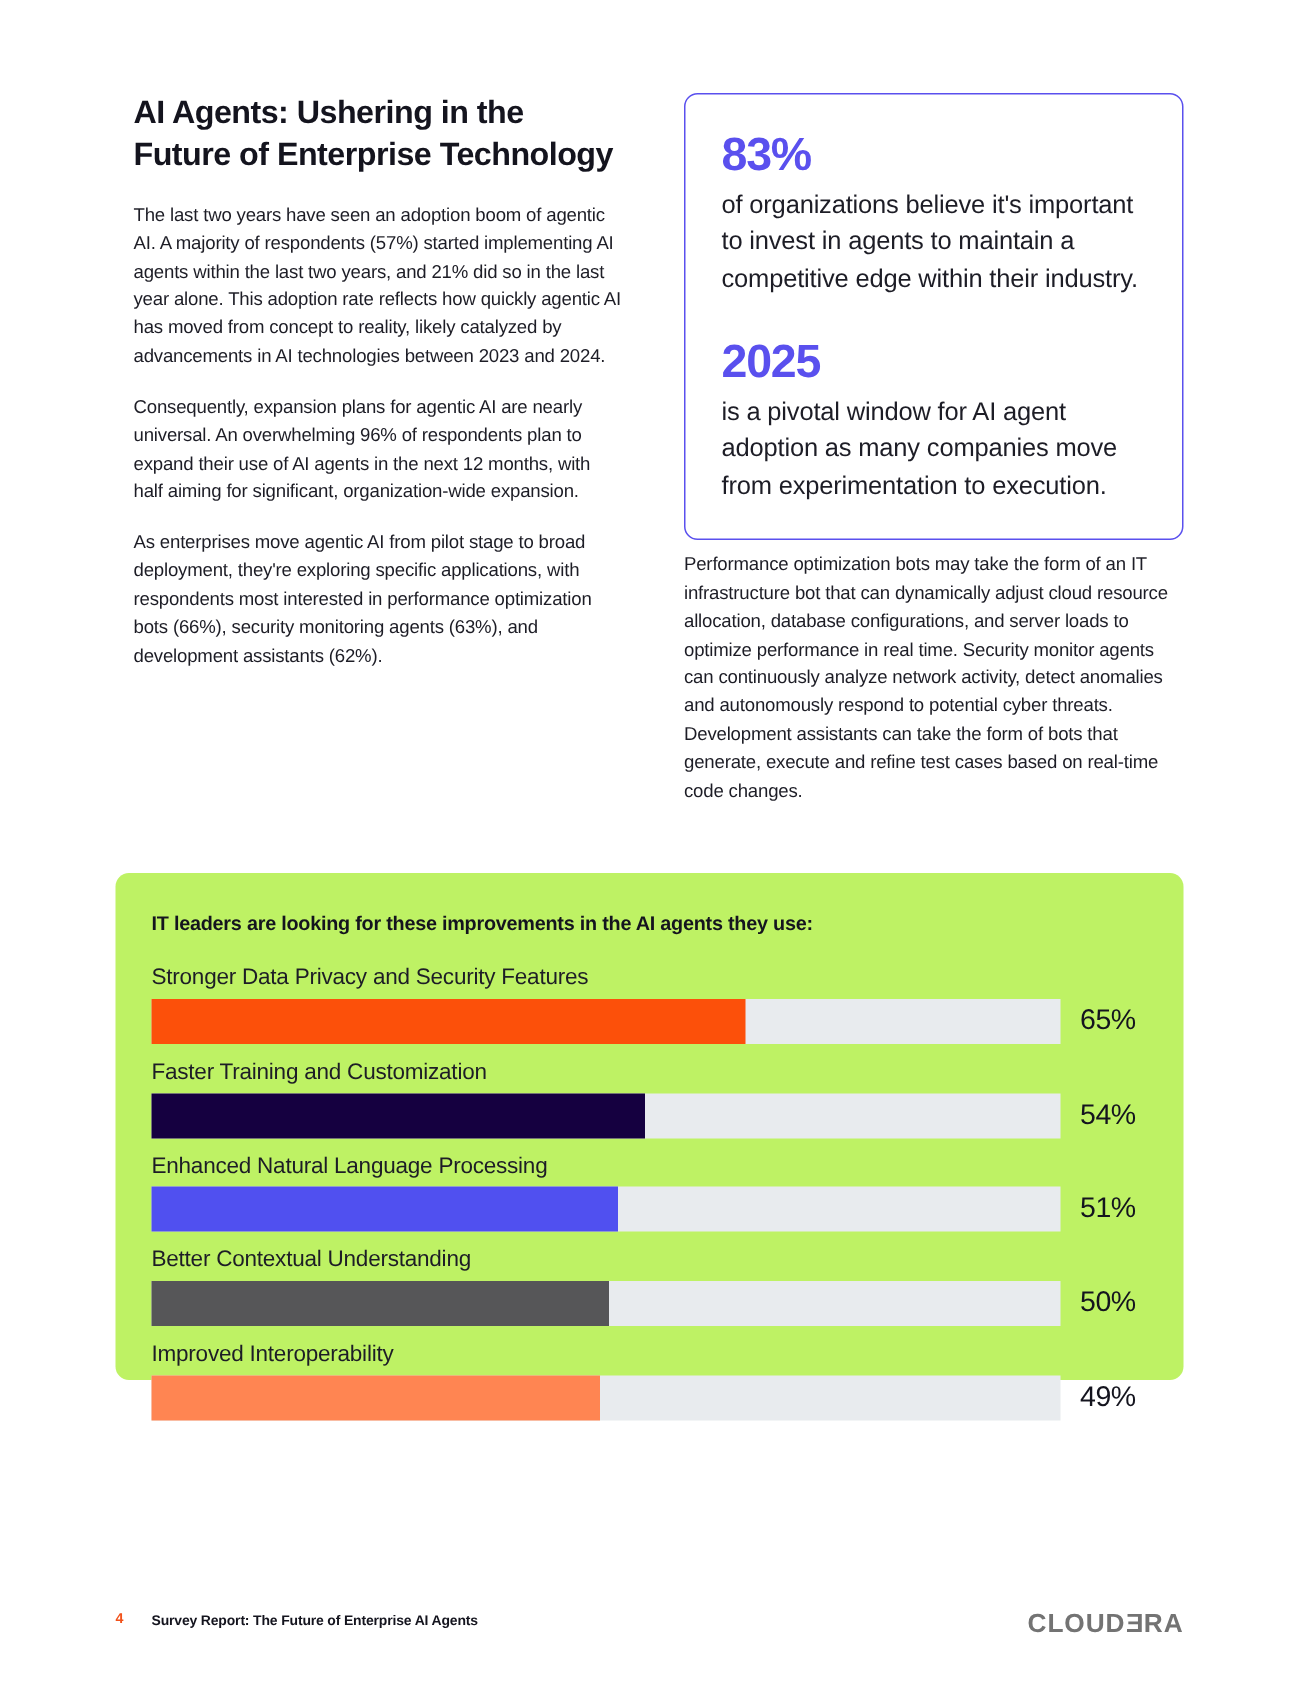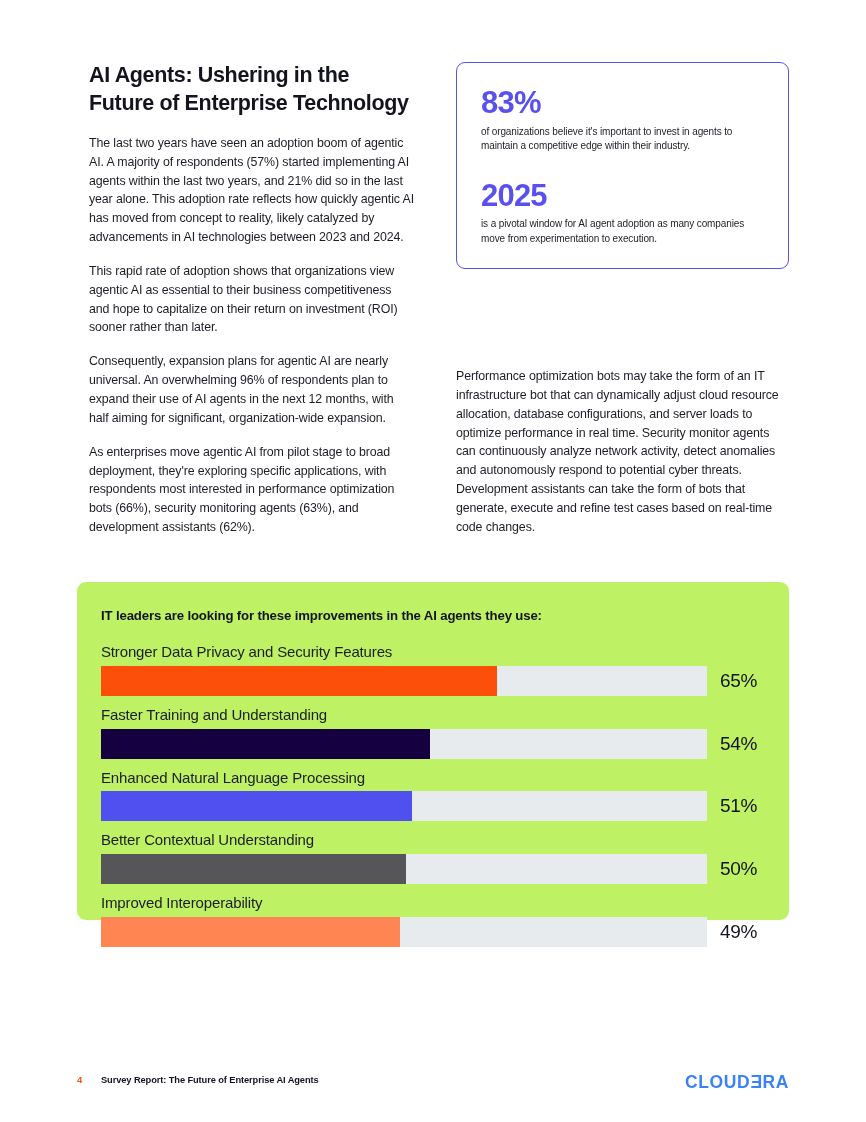--- a/index.html
+++ b/index.html
@@ -73,21 +73,21 @@
   .stat-block + .stat-block { margin-top: 26px; }
   .stat-number {
     font-size: 31px;
     font-weight: 700;
     color: #5a50ee;
     letter-spacing: -0.8px;
     line-height: 1.05;
     margin: 0 0 5px 0;
   }
   .stat-caption {
-    font-size: 10px;
+    font-size: 17px;
     line-height: 1.46;
     color: #1d1d26;
     letter-spacing: -0.12px;
     margin: 0;
   }
 
   .right-par {
     font-size: 12.4px;
     line-height: 1.52;
     color: #1d1d26;
@@ -198,21 +198,20 @@
 </head>
 <body>
 
 <div class="page">
 
   <div class="top-grid">
 
     <div class="col-left">
       <h1 class="headline">AI Agents: Ushering in the Future of Enterprise Technology</h1>
       <p class="body-par">The last two years have seen an adoption boom of agentic AI. A majority of respondents (57%) started implementing AI agents within the last two years, and 21% did so in the last year alone. This adoption rate reflects how quickly agentic AI has moved from concept to reality, likely catalyzed by advancements in AI technologies between 2023 and 2024.</p>
-      <p class="body-par">This rapid rate of adoption shows that organizations view agentic AI as essential to their business competitiveness and hope to capitalize on their return on investment (ROI) sooner rather than later.</p>
       <p class="body-par">Consequently, expansion plans for agentic AI are nearly universal. An overwhelming 96% of respondents plan to expand their use of AI agents in the next 12 months, with half aiming for significant, organization-wide expansion.</p>
       <p class="body-par">As enterprises move agentic AI from pilot stage to broad deployment, they're exploring specific applications, with respondents most interested in performance optimization bots (66%), security monitoring agents (63%), and development assistants (62%).</p>
     </div>
 
     <div class="col-right">
       <div class="callout" style="border-color: rgb(90, 80, 238);">
         <div class="stat-block">
           <div class="stat-number" style="color: rgb(90, 80, 238);">83%</div>
           <p class="stat-caption">of organizations believe it's important to invest in agents to maintain a competitive edge within their industry.</p>
         </div>
@@ -232,21 +231,21 @@
         <div class="bar-row">
           <div class="bar-label">Stronger Data Privacy and Security Features</div>
           <div class="bar-line">
             <div class="bar-track" style="background: rgb(232, 235, 238); width: 606px;">
               <div class="bar-fill" style="background: rgb(252, 80, 10); width: 396px;"></div>
             </div>
             <div class="bar-value">65%</div>
           </div>
         </div>
         <div class="bar-row">
-          <div class="bar-label">Faster Training and Understanding</div>
+          <div class="bar-label">Faster Training and Customization</div>
           <div class="bar-line">
             <div class="bar-track" style="background: rgb(232, 235, 238); width: 606px;">
               <div class="bar-fill" style="background: rgb(21, 0, 64); width: 329px;"></div>
             </div>
             <div class="bar-value">54%</div>
           </div>
         </div>
         <div class="bar-row">
           <div class="bar-label">Enhanced Natural Language Processing</div>
           <div class="bar-line">
@@ -273,20 +272,20 @@
             </div>
             <div class="bar-value">49%</div>
           </div>
         </div>
       </div>
   </div>
 
   <div class="footer">
     <span class="footer-page">4</span>
     <span class="footer-text">Survey Report: The Future of Enterprise AI Agents</span>
-    <span class="brand-logo" style="color: #3b82f6;">
+    <span class="brand-logo" style="color: #737373;">
       <span>CLOUD</span>
         <span class="brand-e">E</span>
         <span>RA</span>
     </span>
   </div>
 
 </div>
 
 </body></html>

